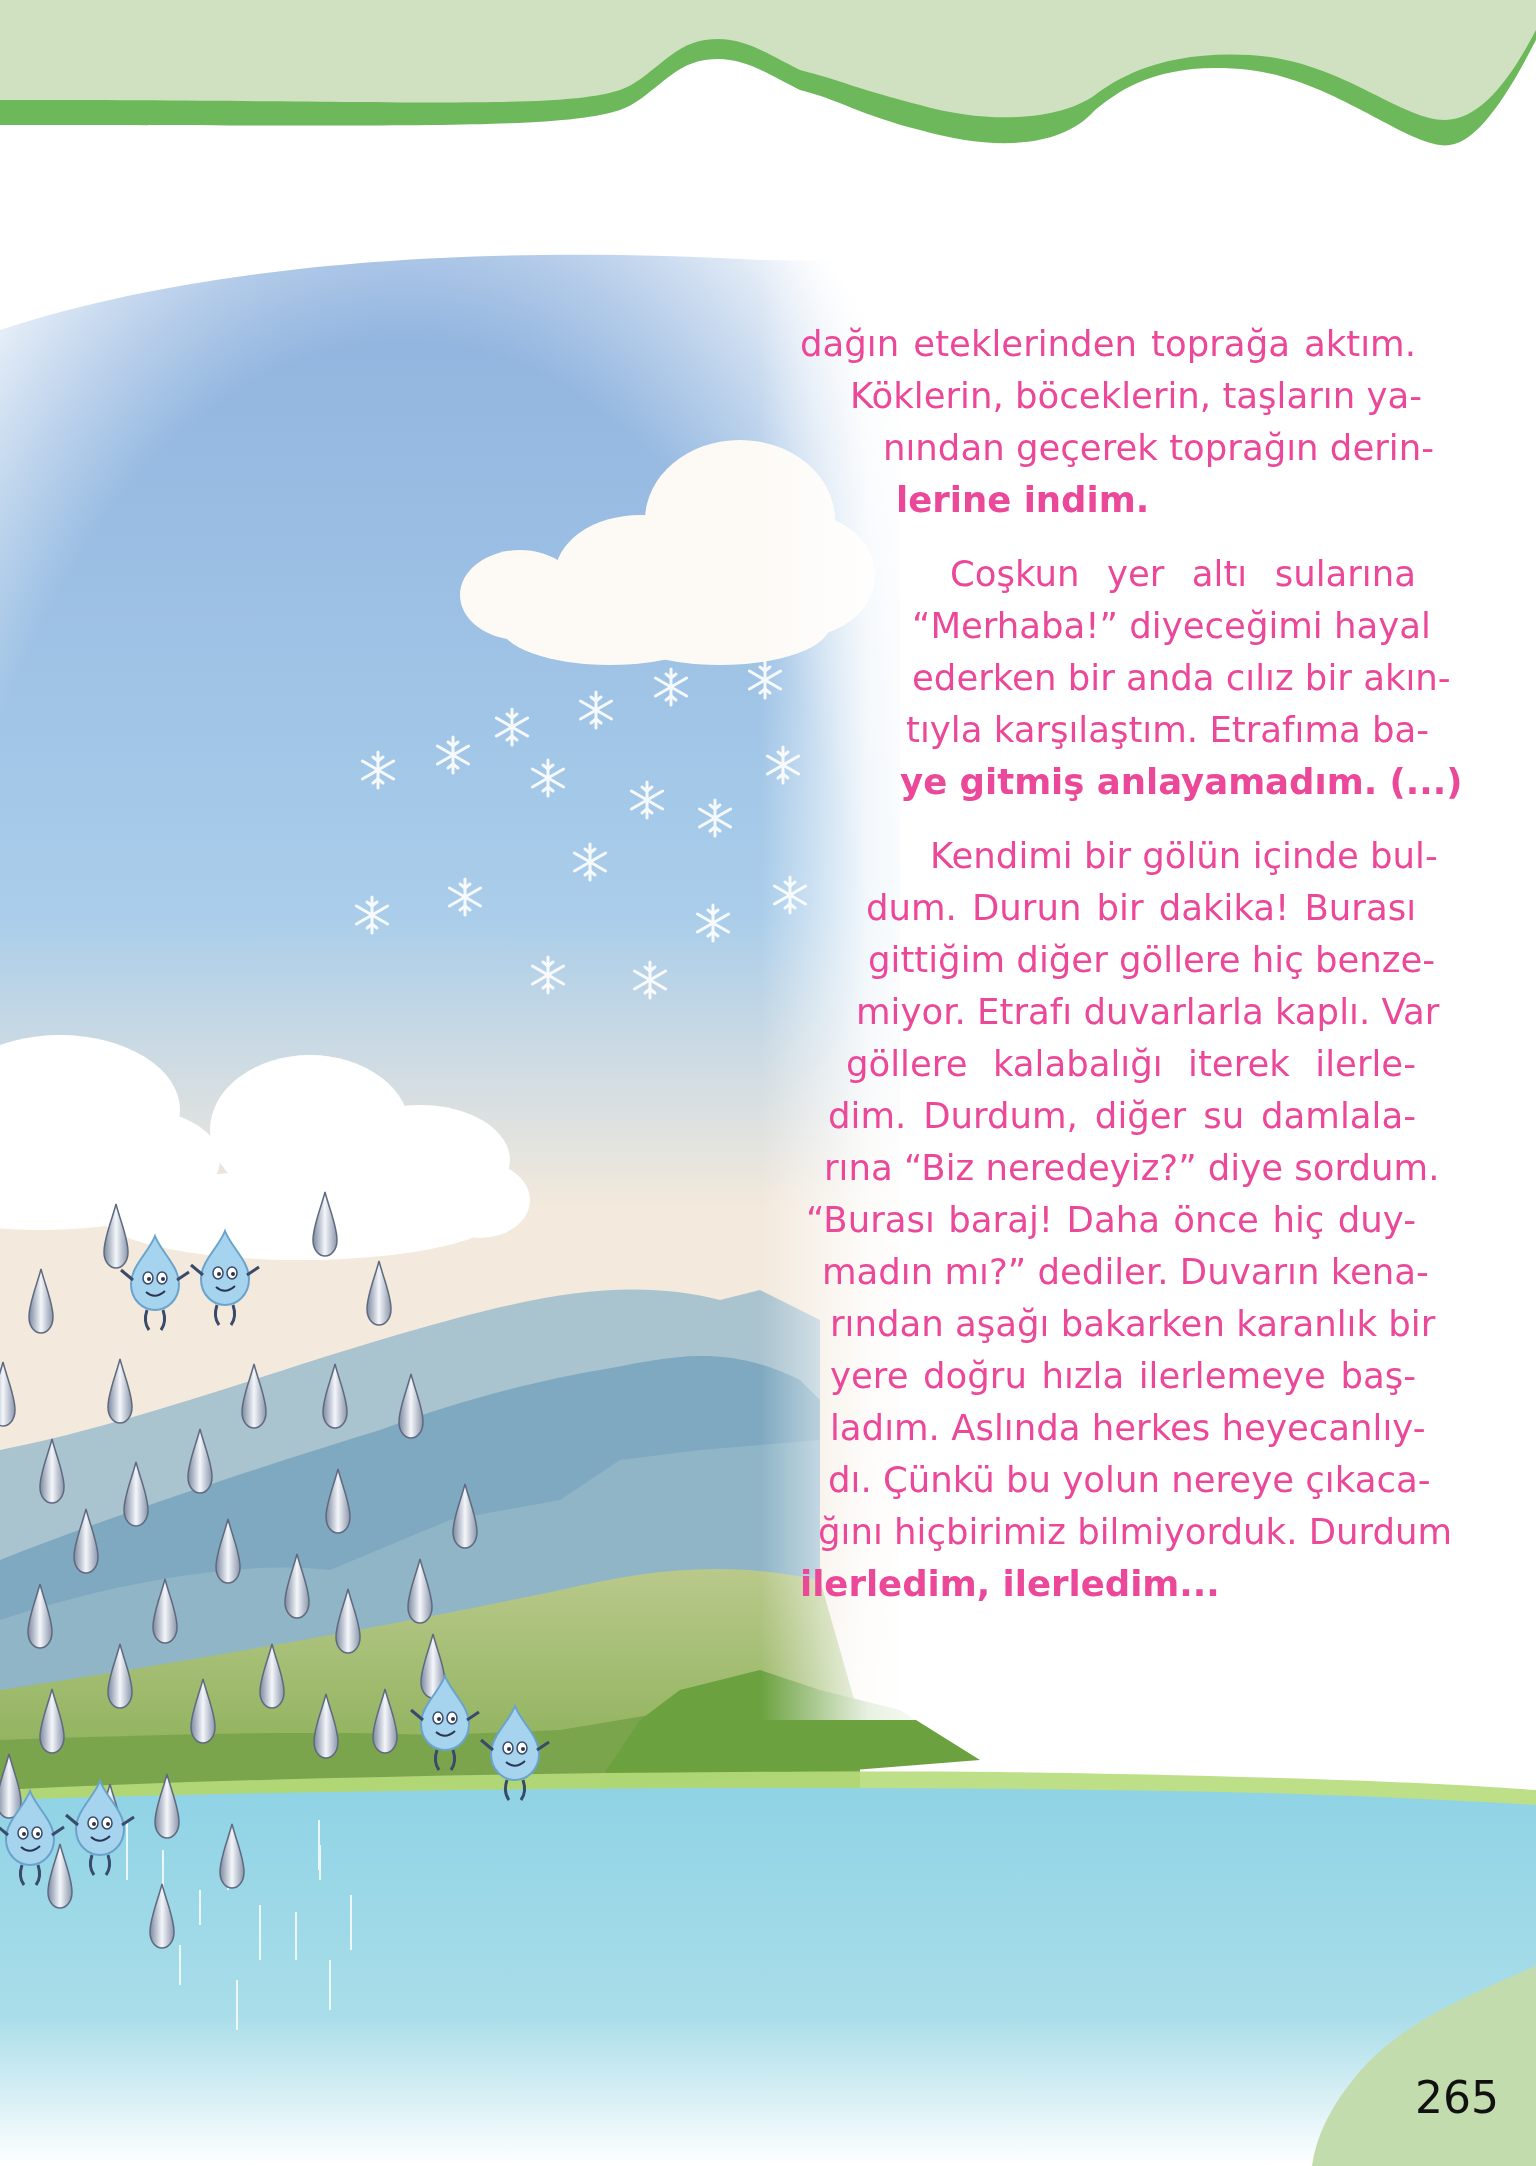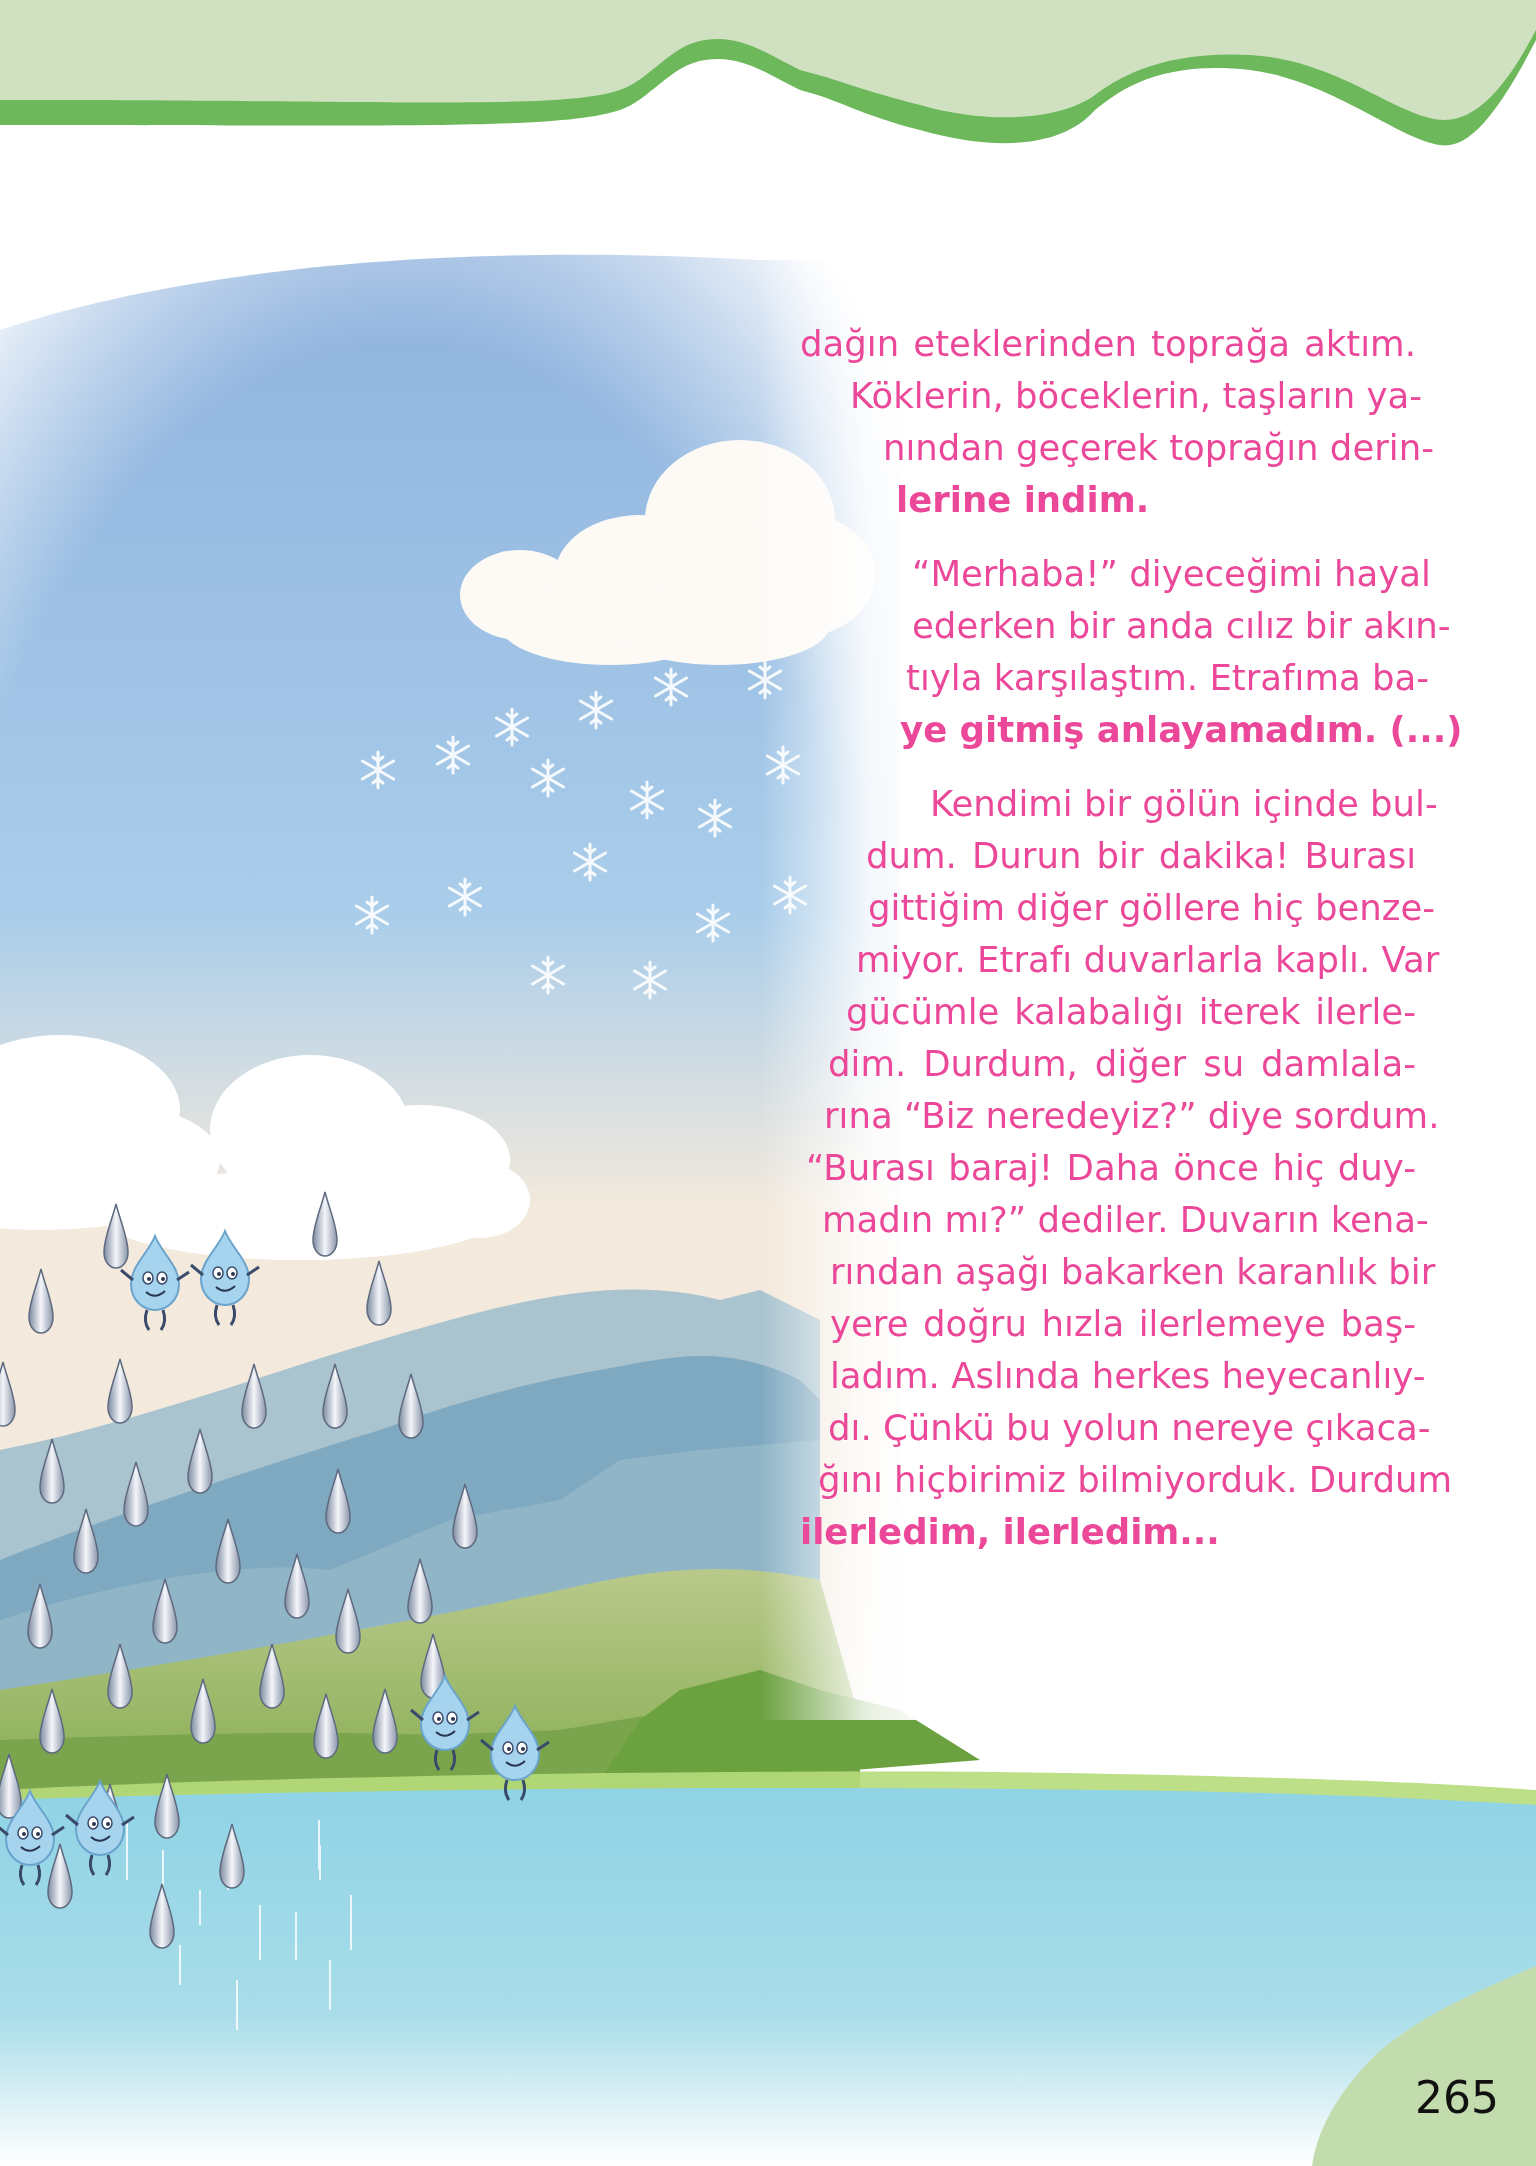--- a/index.html
+++ b/index.html
@@ -207,31 +207,32 @@
 <div id="text-fade" class="abs"></div>
 
 <div id="story" class="abs">
   <div class="para">
     <span class="line">dağın eteklerinden toprağa aktım.</span>
     <span class="line" style="padding-left:50px">Köklerin, böceklerin, taşların ya-</span>
     <span class="line" style="padding-left:83px">nından geçerek toprağın derin-</span>
     <span class="line last" style="padding-left:96px">lerine indim.</span>
   </div>
   <div class="para">
+    <span class="line" style="padding-left:150px">Coşkun yer altı sularına</span>
     <span class="line" style="padding-left:112px">“Merhaba!” diyeceğimi hayal</span>
     <span class="line" style="padding-left:112px">ederken bir anda cılız bir akın-</span>
     <span class="line" style="padding-left:106px">tıyla karşılaştım. Etrafıma ba-</span>
     <span class="line last" style="padding-left:100px">ye gitmiş anlayamadım. (...)</span>
   </div>
   <div class="para">
     <span class="line" style="padding-left:130px">Kendimi bir gölün içinde bul-</span>
     <span class="line" style="padding-left:66px">dum. Durun bir dakika! Burası</span>
     <span class="line" style="padding-left:68px">gittiğim diğer göllere hiç benze-</span>
     <span class="line" style="padding-left:56px">miyor. Etrafı duvarlarla kaplı. Var</span>
-    <span class="line" style="padding-left:46px">gücümle kalabalığı iterek ilerle-</span>
+    <span class="line" style="padding-left:46px">göllere kalabalığı iterek ilerle-</span>
     <span class="line" style="padding-left:28px">dim. Durdum, diğer su damlala-</span>
     <span class="line" style="padding-left:24px">rına “Biz neredeyiz?” diye sordum.</span>
     <span class="line" style="padding-left:6px">“Burası baraj! Daha önce hiç duy-</span>
     <span class="line" style="padding-left:22px">madın mı?” dediler. Duvarın kena-</span>
     <span class="line" style="padding-left:30px">rından aşağı bakarken karanlık bir</span>
     <span class="line" style="padding-left:30px">yere doğru hızla ilerlemeye baş-</span>
     <span class="line" style="padding-left:30px">ladım. Aslında herkes heyecanlıy-</span>
     <span class="line" style="padding-left:28px">dı. Çünkü bu yolun nereye çıkaca-</span>
     <span class="line" style="padding-left:18px">ğını hiçbirimiz bilmiyorduk. Durdum</span>
     <span class="line last">ilerledim, ilerledim...</span>

